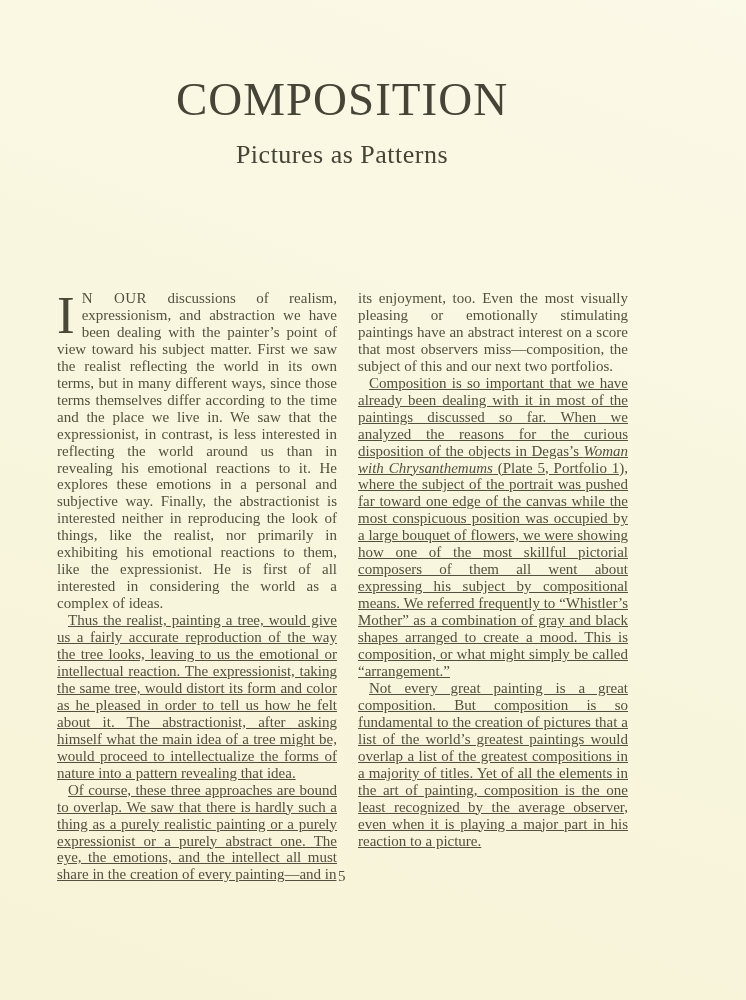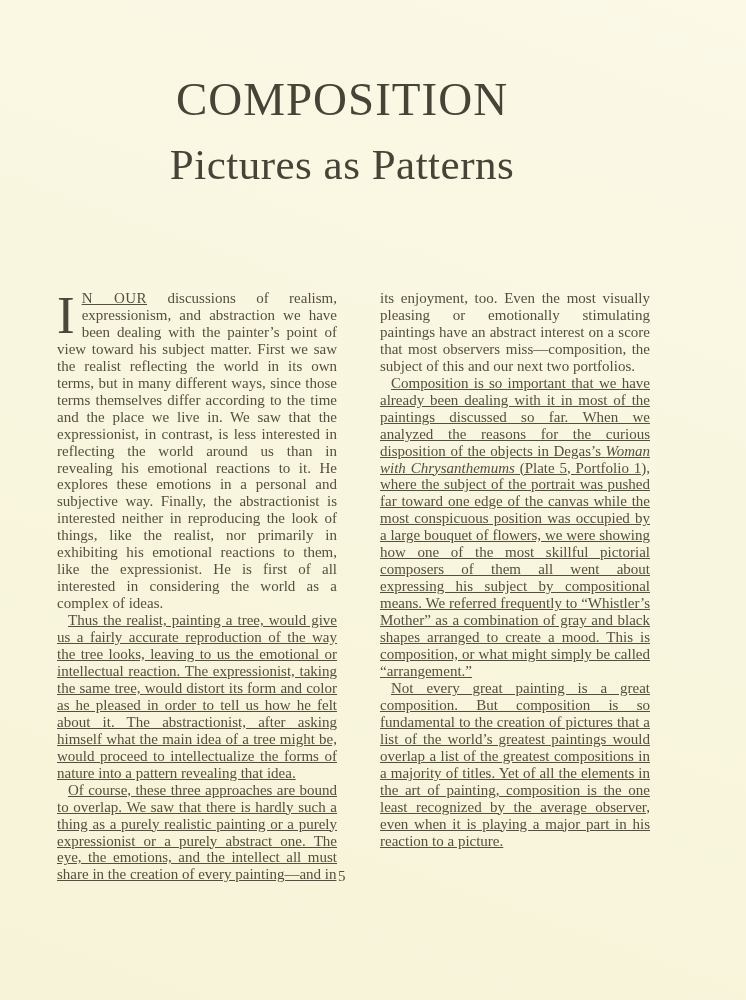--- a/index.html
+++ b/index.html
@@ -28,47 +28,47 @@
     letter-spacing: 1px;
     color: #454437;
   }
   .chapter-subtitle {
     position: absolute;
     left: 57px;
     width: 570px;
     top: 140px;
     margin: 0;
     text-align: center;
-    font-size: 43px;
+    font-size: 26px;
     font-weight: 400;
     letter-spacing: 0.5px;
     color: #454437;
   }
   .col {
     position: absolute;
     top: 290px;
     font-size: 15px;
     line-height: 16.95px;
     text-align: justify;
     text-justify: inter-word;
     color: #53503d;
   }
   .col-left  { left: 57px;  width: 280px; }
-  .col-right { left: 380px; width: 270px; }
+  .col-right { left: 358px; width: 270px; }
   .col p { margin: 0; }
   .col p.indent { text-indent: 11px; text-decoration: underline; }
   .dropcap {
     float: left;
     font-size: 53px;
     line-height: 50px;
     height: 50px;
     margin: 0 7px 0 0;
     color: #4a4838;
   }
-  .leadin { letter-spacing: 0.5px; text-decoration: underline; }
+  .leadin { letter-spacing: 0.5px; }
   .italic { font-style: italic; }
   .pagenum {
     position: absolute;
     left: 338px;
     top: 868px;
     font-size: 15px;
     color: #53503d;
   }
 </style>
 </head>

